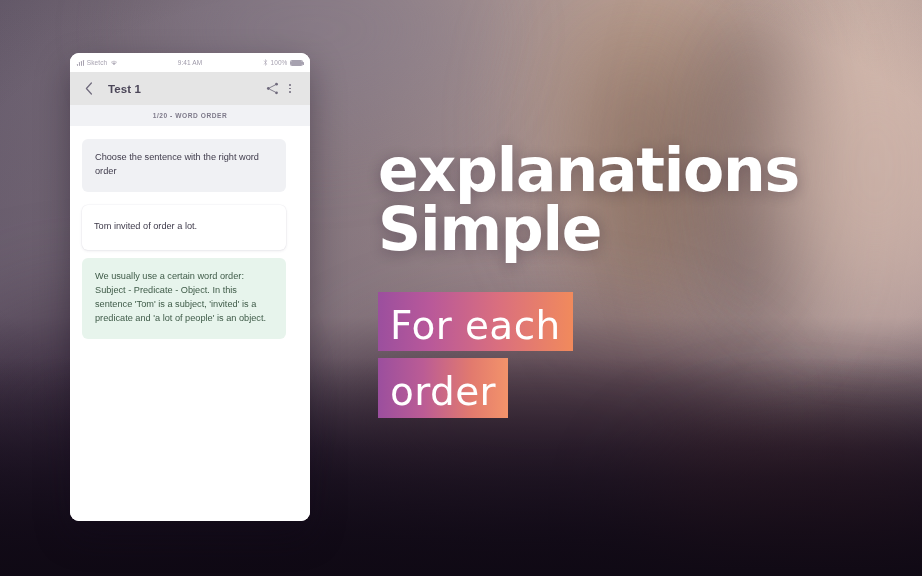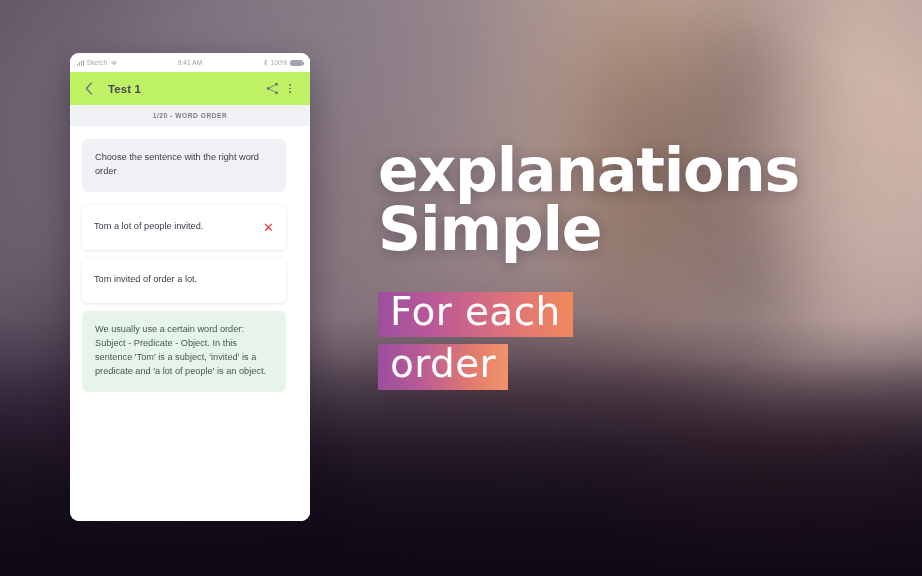--- a/index.html
+++ b/index.html
@@ -114,21 +114,21 @@
     content: ""; position: absolute; right: -2.4px; top: 1.6px;
     width: 1.4px; height: 2.6px; background: #a7a2b0; border-radius: 0 0.6px 0.6px 0;
   }
 
   
   .appbar {
     height: 33px;
     display: flex;
     align-items: center;
     padding: 0 11px;
-    background: #bef264;
+    background: #e5e5e5;
   }
   .appbar-back { width: 15px; height: 15px; display: flex; align-items: center; justify-content: center; cursor: pointer; }
   .appbar-title {
     flex: 1;
     margin-left: 12px;
     font-size: 11.5px;
     font-weight: bold;
     color: #4b4658;
     letter-spacing: 0.1px;
   }
@@ -211,21 +211,21 @@
     line-height: 0.98;
     letter-spacing: -1.2px;
     color: #ffffff;
     text-shadow: 0 2px 14px rgba(30,18,40,0.30);
   }
   .headline .ln { display: block; }
 
   .sub { margin-top: 33px; }
   .sub-line {
     display: inline-block;
-    padding: 0 12px 6px 12px;
+    padding: 14px 12px 6px 12px;
     color: #ffffff;
     font-family: "DejaVu Sans", sans-serif;
     font-weight: normal;
     font-size: 39px;
     line-height: 1.02;
     letter-spacing: 0.4px;
   }
   .sub-line-1 {
     background: linear-gradient(90deg, #9b4f9e 0%, #b8589a 26%, #da6f7e 62%, #f18a5c 100%);
   }
@@ -300,24 +300,20 @@
           </span>
       </div>
     </div>
 
     <div class="progress-strip">1/20 - WORD ORDER</div>
 
     <div class="screen-body">
 
       <div class="question-card">Choose the sentence with the right word order</div>
 
-      <div class="option">
-        <span class="option-text">Tom a lot of people invited.</span>
-        <span class="mark-wrong">✕</span>
-      </div>
 
 
 
       <div class="option">
         <span class="option-text">Tom invited of order a lot.</span>
       </div>
 
       <div class="explanation">We usually use a certain word order: Subject - Predicate - Object. In this sentence 'Tom' is a subject, 'invited' is a predicate and 'a lot of people' is an object.</div>
 
     </div>

